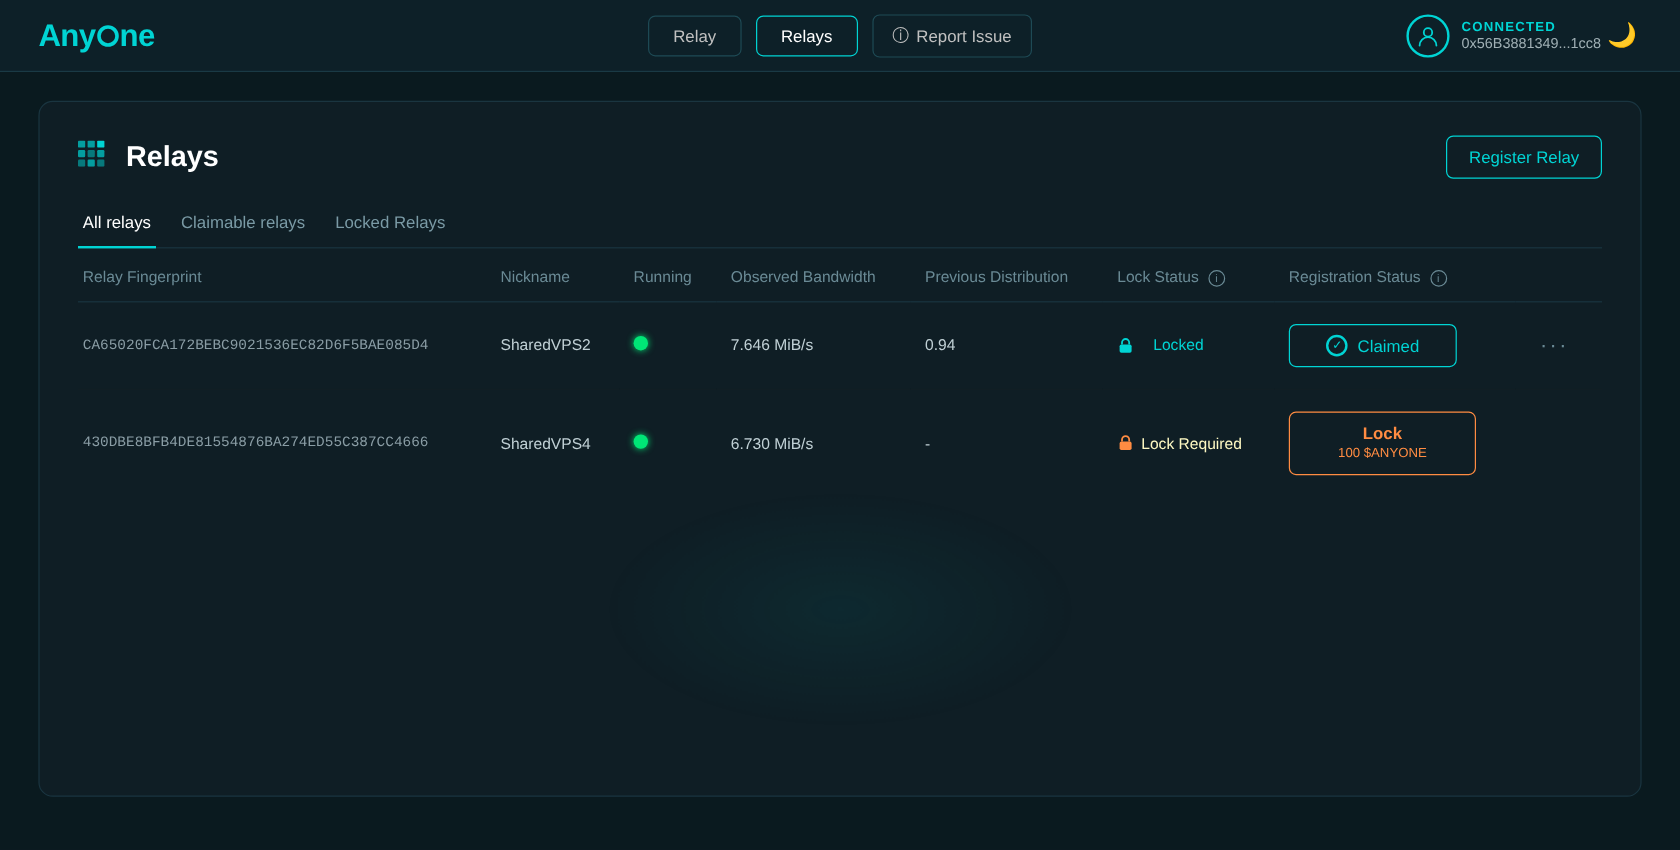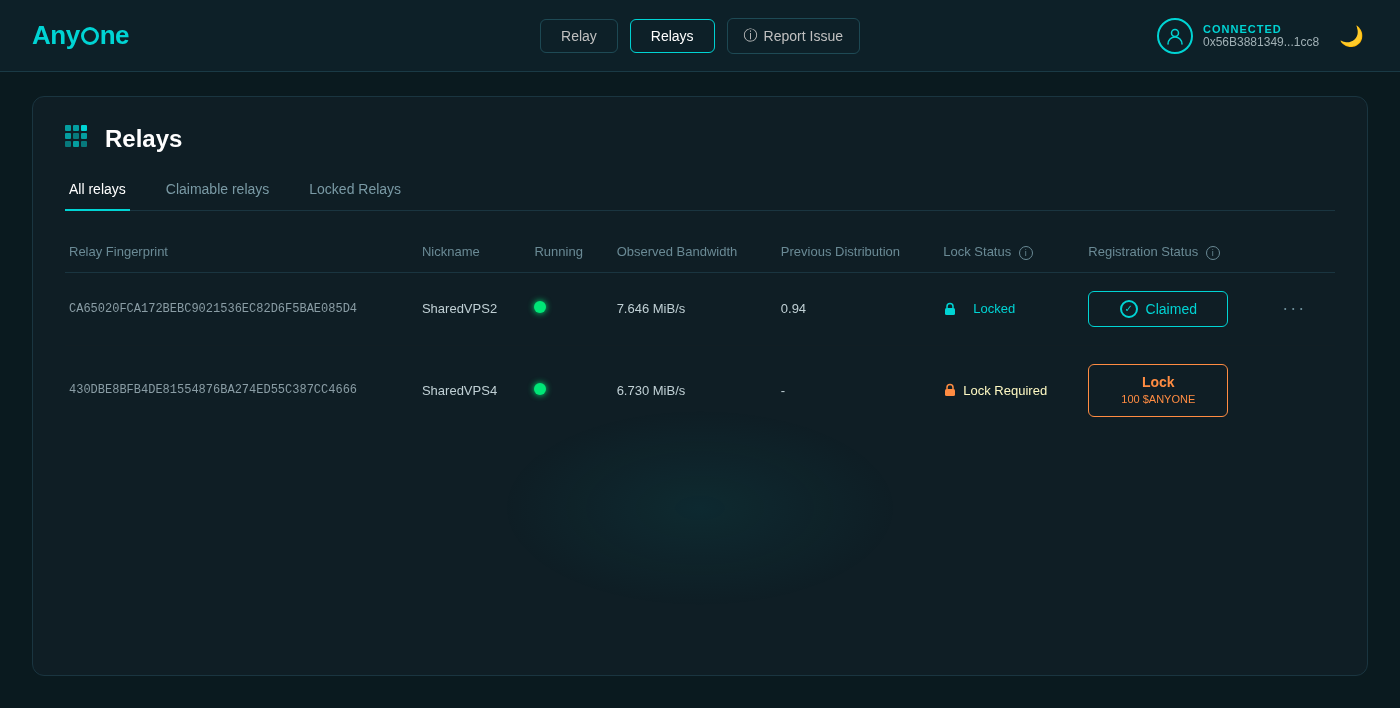--- a/index.html
+++ b/index.html
@@ -11,21 +11,21 @@
       width: 1400px;
       height: 708px;
       overflow: hidden;
     }
 
     
     .navbar {
       display: flex;
       align-items: center;
       padding: 0 32px;
-      height: 72px;
+      height: 60px;
       background: #0d2028;
       border-bottom: 1px solid #1a3a45;
       position: relative;
     }
 
     .logo {
       font-size: 26px;
       font-weight: 700;
       color: #00d4d4;
       letter-spacing: -0.5px;
@@ -78,21 +78,21 @@
       border: 1px solid #1e4a55;
       background: transparent;
       color: #c0c0c0;
       font-size: 14px;
       cursor: pointer;
     }
 
     .nav-right {
       display: flex;
       align-items: center;
-      gap: 16px;
+      gap: 1px;
       margin-left: auto;
     }
 
     .connected-info {
       display: flex;
       align-items: center;
       gap: 10px;
     }
 
     .avatar-icon {
@@ -185,23 +185,23 @@
       border-radius: 6px;
       background: transparent;
       color: #00d4d4;
       font-size: 14px;
       cursor: pointer;
     }
 
     
     .tabs {
       display: flex;
-      gap: 32px;
+      gap: 17px;
       border-bottom: 1px solid #1a3540;
-      margin-bottom: 17px;
+      margin-bottom: 0;
     }
 
     .tab {
       padding: 8px 4px 12px;
       font-size: 14px;
       color: #7a9aa5;
       cursor: pointer;
       border-bottom: 2px solid transparent;
       margin-bottom: -1px;
     }
@@ -332,21 +332,21 @@
       flex-direction: column;
       align-items: center;
       justify-content: center;
       padding: 8px 16px;
       border: 1px solid #ff8c42;
       border-radius: 6px;
       color: #ff8c42;
       font-size: 13px;
       font-weight: 600;
       background: transparent;
-      width: 140px;
+      width: 156px;
       line-height: 1.4;
       cursor: pointer;
     }
 
     .badge-lock .lock-main {
       font-size: 14px;
       font-weight: 700;
     }
 
     .badge-lock .lock-sub {
@@ -450,20 +450,21 @@
             <rect x="0" y="8" width="6" height="6" rx="1" fill="#00d4d4" opacity="0.7"></rect>
             <rect x="8" y="8" width="6" height="6" rx="1" fill="#00d4d4" opacity="0.5"></rect>
             <rect x="16" y="8" width="6" height="6" rx="1" fill="#00d4d4" opacity="0.7"></rect>
             <rect x="0" y="16" width="6" height="6" rx="1" fill="#00d4d4" opacity="0.5"></rect>
             <rect x="8" y="16" width="6" height="6" rx="1" fill="#00d4d4" opacity="0.7"></rect>
             <rect x="16" y="16" width="6" height="6" rx="1" fill="#00d4d4" opacity="0.5"></rect>
           </svg>
         </span>
         <span class="card-title-text">Relays</span>
       </div>
+      <button class="register-btn">Register Relay</button>
     </div>
 
     <div class="tabs">
       <div class="tab active">All relays</div>
       <div class="tab">Claimable relays</div>
       <div class="tab">Locked Relays</div>
     </div>
 
     <div class="table-container">
       <table>

